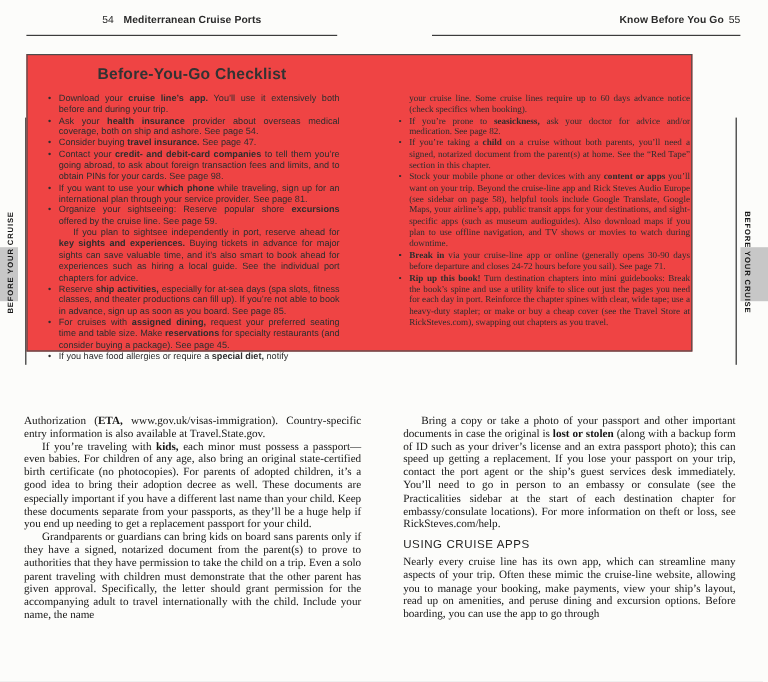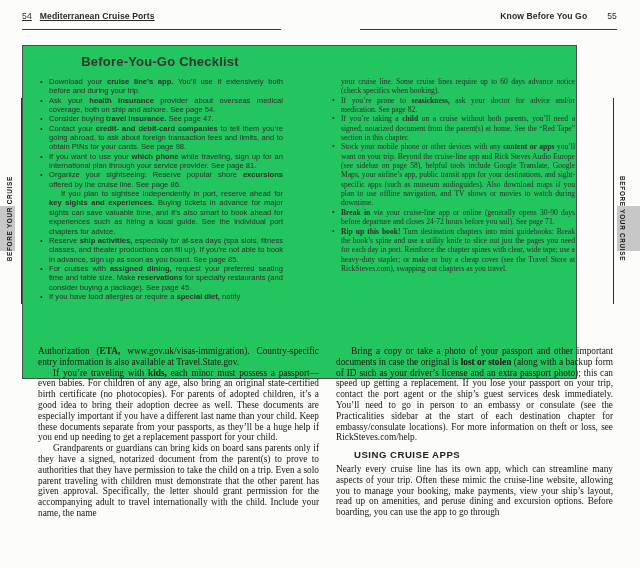--- a/index.html
+++ b/index.html
@@ -7,31 +7,31 @@
     position:relative; width:640px; height:568px; background:#fcfcfa;
     font-family:"Liberation Sans", sans-serif; color:#1e1e1e; overflow:hidden;
   }
 
   
   .running-head {
     position:absolute; top:11px; height:19px; box-sizing:border-box;
     border-bottom:1.2px solid #3c3c3c; font-size:8.6px; color:#2a2a2a;
     letter-spacing:0.1px; white-space:nowrap;
   }
-  .head-left  { left:22px;  width:259px; text-align:left;text-decoration:underline; }
+  .head-left  { left:22px;  width:259px; text-align:center; }
   .head-right { left:360px; width:257px; text-align:right; }
   .head-num   { font-weight:normal; }
   .head-title { font-weight:bold; }
   .head-left .head-title  { margin-left:8px; }
-  .head-right .head-num   { margin-left:20px; }
+  .head-right .head-num   { margin-left:4px; }
 
   
   .checklist-box {
-    position:absolute; left:22px; top:45px; width:555px; height:334px;
-    box-sizing:border-box; border:1.6px solid #4c4c4c; background:#22c55e;
+    position:absolute; left:22px; top:45px; width:555px; height:248px;
+    box-sizing:border-box; border:1.6px solid #4c4c4c; background:#ef4444;
   }
   .cl-title {
     position:absolute; left:14px; top:8px; width:246px; text-align:center;
     font-size:13px; font-weight:bold; color:#333; letter-spacing:0.2px;
   }
   .cl-col {
     position:absolute; top:31px; width:245px;
     font-size:7.6px; line-height:9.35px; color:#2e2e2e;
   }
   .cl-col-left  { left:15px; }
@@ -40,27 +40,27 @@
   .cl-item .marker { position:absolute; left:2px; top:0; text-indent:0; }
   .cl-item.indented { text-indent:12px; }
   .b { font-weight:bold; }
 
   
   .body-col {
     position:absolute; top:346px;
     font-family:"Liberation Serif", serif; font-size:9.3px; line-height:10.8px;
     color:#141414;
   }
-  .body-left  { left:38px;  width:281px; }
+  .body-left  { left:20px;  width:281px; }
   .body-right { left:336px; width:277px; }
   .para { text-align:justify; }
   .para.indented { text-indent:15px; }
   .section-heading {
-    font-family:"Liberation Sans", sans-serif; font-size:9.6px; font-weight:bold;
-    letter-spacing:0.5px; margin:7px 0 3px 18px; color:#222;
+    font-family:"Liberation Sans", sans-serif; font-size:9.6px; font-weight:normal;
+    letter-spacing:0.5px; margin:7px 0 3px 0; color:#222;
   }
 
   
   .tab-rule { position:absolute; top:98px; height:206px; width:1.2px; background:#2e2e2e; }
   .tab-rule-left  { left:21px; }
   .tab-rule-right { left:613px; }
   .tab-gray { position:absolute; background:#c7c7c7; }
   .tab-gray-left  { left:0;    top:206px; width:15px; height:45px; }
   .tab-gray-right { left:617px; top:206px; width:23px; height:45px; }
   .tab-text {
@@ -98,21 +98,21 @@
   </div>
 
   <div class="checklist-box">
     <div class="cl-title">Before-You-Go Checklist</div>
     <div class="cl-col cl-col-left">
         <div class="cl-item"><span class="marker">•</span><span class="txt"><span>Download your </span><span class="b">cruise line’s app.</span><span> You’ll use it extensively both before and during your trip.</span></span></div>
         <div class="cl-item"><span class="marker">•</span><span class="txt"><span>Ask your </span><span class="b">health insurance</span><span> provider about overseas medical coverage, both on ship and ashore. See page 54.</span></span></div>
         <div class="cl-item"><span class="marker">•</span><span class="txt"><span>Consider buying </span><span class="b">travel insurance.</span><span> See page 47.</span></span></div>
         <div class="cl-item"><span class="marker">•</span><span class="txt"><span>Contact your </span><span class="b">credit- and debit-card companies</span><span> to tell them you’re going abroad, to ask about foreign transaction fees and limits, and to obtain PINs for your cards. See page 98.</span></span></div>
         <div class="cl-item"><span class="marker">•</span><span class="txt"><span>If you want to use your </span><span class="b">which phone</span><span> while traveling, sign up for an international plan through your service provider. See page 81.</span></span></div>
-        <div class="cl-item"><span class="marker">•</span><span class="txt"><span>Organize your sightseeing: Reserve popular shore </span><span class="b">excursions</span><span> offered by the cruise line. See page 86.</span></span></div>
+        <div class="cl-item"><span class="marker">•</span><span class="txt"><span>Organize your sightseeing: Reserve popular shore </span><span class="b">excursions</span><span> offered by the cruise line. See page 59.</span></span></div>
         <div class="cl-item indented"><span class="txt"><span>If you plan to sightsee independently in port, reserve ahead for </span><span class="b">key sights and experiences.</span><span> Buying tickets in advance for major sights can save valuable time, and it’s also smart to book ahead for experiences such as hiring a local guide. See the individual port chapters for advice.</span></span></div>
         <div class="cl-item"><span class="marker">•</span><span class="txt"><span>Reserve </span><span class="b">ship activities,</span><span> especially for at-sea days (spa slots, fitness classes, and theater productions can fill up). If you’re not able to book in advance, sign up as soon as you board. See page 85.</span></span></div>
         <div class="cl-item"><span class="marker">•</span><span class="txt"><span>For cruises with </span><span class="b">assigned dining,</span><span> request your preferred seating time and table size. Make </span><span class="b">reservations</span><span> for specialty restaurants (and consider buying a package). See page 45.</span></span></div>
         <div class="cl-item"><span class="marker">•</span><span class="txt"><span>If you have food allergies or require a </span><span class="b">special diet,</span><span> notify</span></span></div>
       </div>
     <div class="cl-col cl-col-right">
         <div class="cl-item"><span class="txt"><span>your cruise line. Some cruise lines require up to 60 days advance notice (check specifics when booking).</span></span></div>
         <div class="cl-item"><span class="marker">•</span><span class="txt"><span>If you’re prone to </span><span class="b">seasickness,</span><span> ask your doctor for advice and/or medication. See page 82.</span></span></div>
         <div class="cl-item"><span class="marker">•</span><span class="txt"><span>If you’re taking a </span><span class="b">child</span><span> on a cruise without both parents, you’ll need a signed, notarized document from the parent(s) at home. See the “Red Tape” section in this chapter.</span></span></div>
         <div class="cl-item"><span class="marker">•</span><span class="txt"><span>Stock your mobile phone or other devices with any </span><span class="b">content or apps</span><span> you’ll want on your trip. Beyond the cruise-line app and Rick Steves Audio Europe (see sidebar on page 58), helpful tools include Google Translate, Google Maps, your airline’s app, public transit apps for your destinations, and sight-specific apps (such as museum audioguides). Also download maps if you plan to use offline navigation, and TV shows or movies to watch during downtime.</span></span></div>

